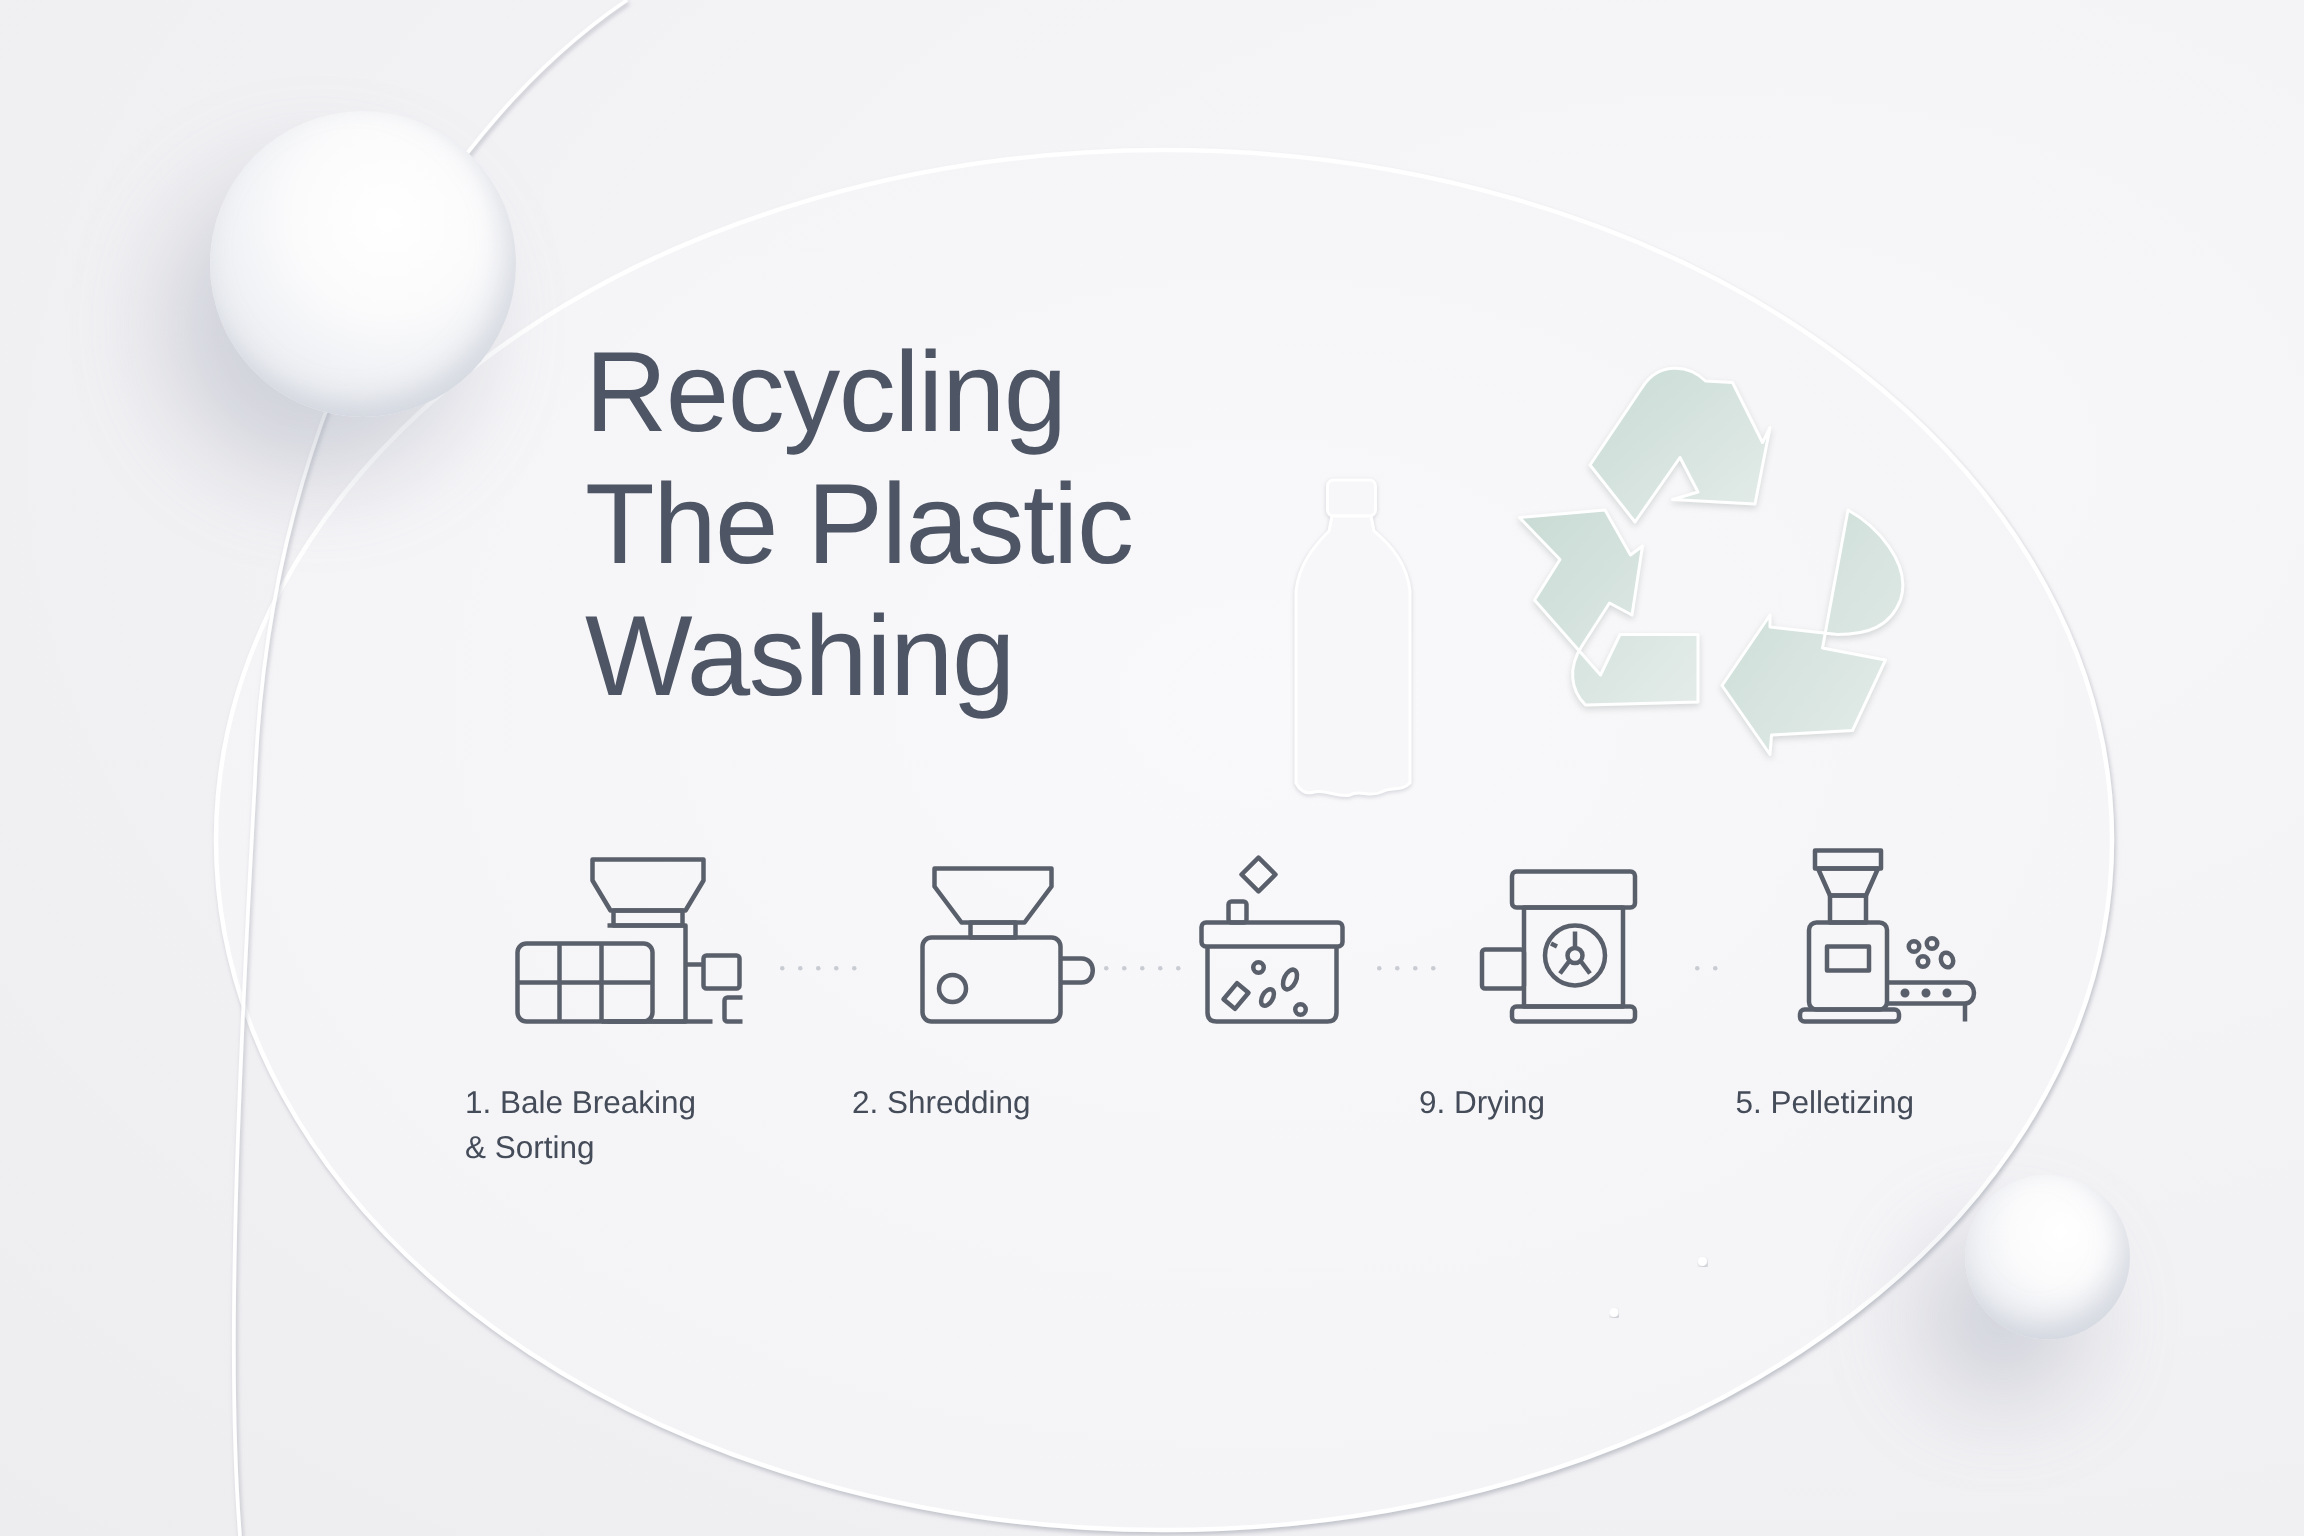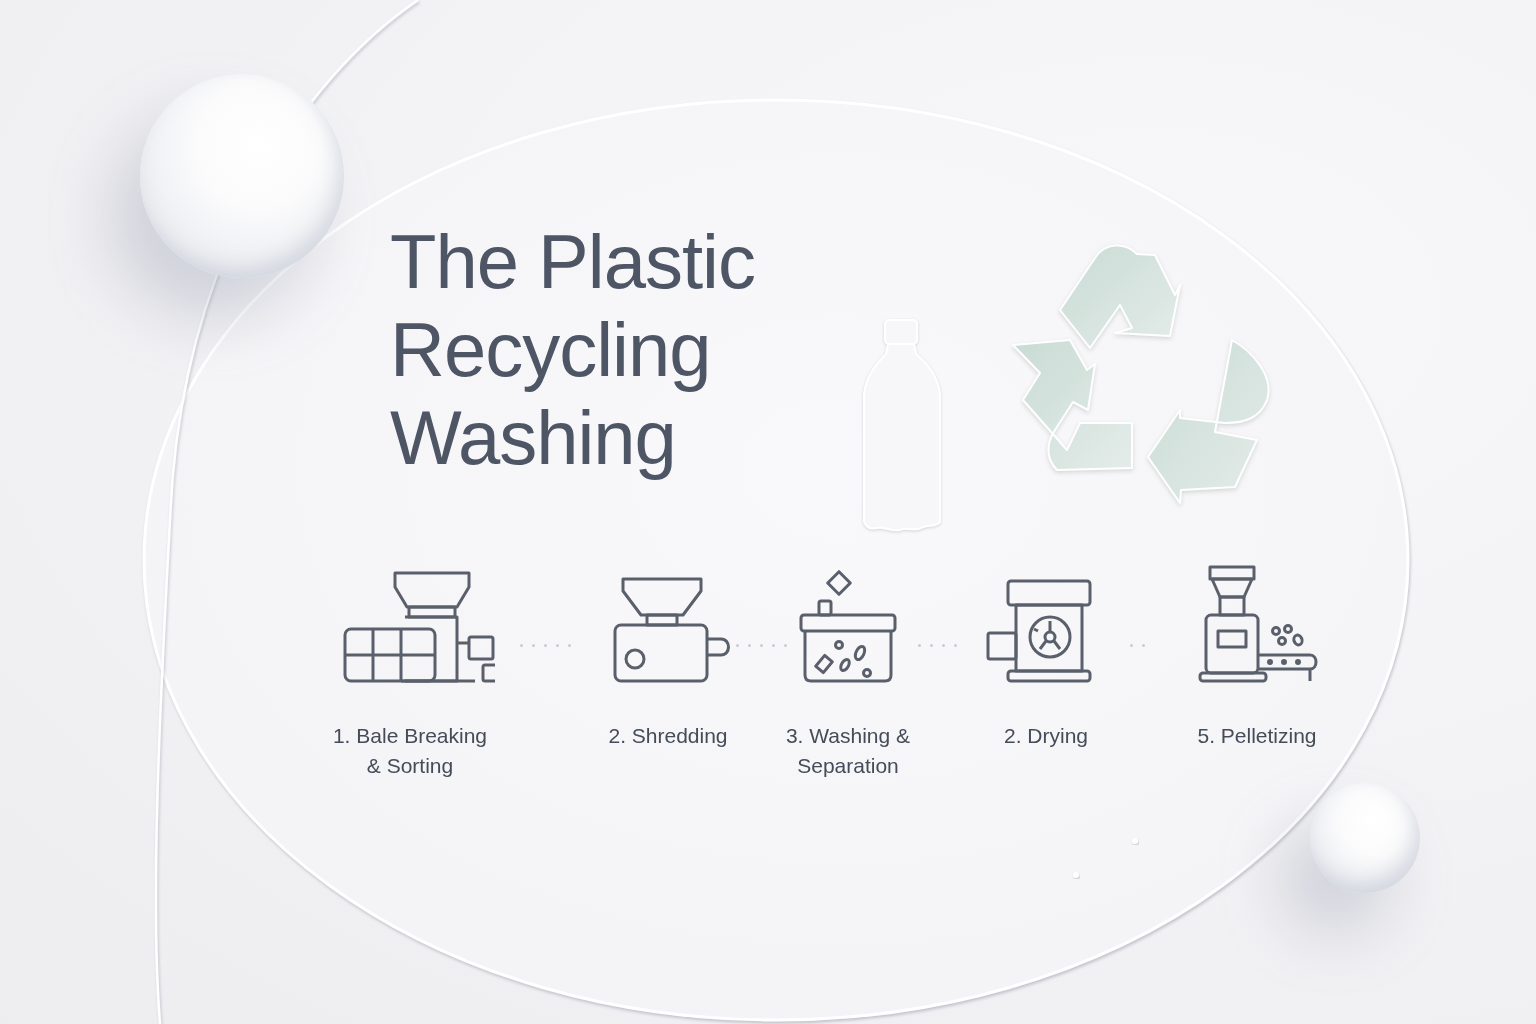--- a/index.html
+++ b/index.html
@@ -14,21 +14,21 @@
     font-family: "Liberation Sans", sans-serif; font-weight: 400;
     font-size: 76px; line-height: 88px; color: #4e5666; letter-spacing: -1px;
   }
   .title span { display: block; }
   .sphere {
     position: absolute; border-radius: 50%;
     background: radial-gradient(circle at 58% 35%, #ffffff 0%, #fbfbfc 35%, #eceef2 70%, #d9dce3 100%);
     box-shadow: -30px 40px 60px rgba(150,158,175,0.35), inset -6px -10px 18px rgba(190,196,208,0.5);
   }
   .step {
-    position: absolute; top: 565px; width: 200px; text-align: center;
+    position: absolute; top: 565px; width: 200px; 
   }
   .step svg { display: block; margin: 0 auto; }
   .step-label {
     margin-top: 36px; font-size: 21px; line-height: 30px; color: #454c59;
     font-family: "Liberation Sans", sans-serif;
   }
   .step-label span { display: block; }
   .connector { position: absolute; top: 644px; height: 4px; }
   .connector i {
     display: inline-block; width: 3px; height: 3px; border-radius: 50%;
@@ -54,22 +54,22 @@
   <path d="M418 0 C 300 80, 180 260, 170 520 C 160 700, 150 900, 160 1024" fill="none" stroke="#ffffff" stroke-width="2.5" filter="url(#arcShadow)"></path>
 
   <circle cx="1135" cy="841" r="3" fill="#ffffff" filter="url(#arcShadow)"></circle>
   <circle cx="1076" cy="875" r="3" fill="#ffffff" filter="url(#arcShadow)"></circle>
 </svg>
 
 <div class="sphere" style="left:140px; top:74px; width:204px; height:204px;"></div>
 <div class="sphere" style="left:1310px; top:783px; width:110px; height:110px;"></div>
 
 <h1 class="title">
+  <span>Recycling</span>
   <span>The Plastic</span>
-  <span>Recycling</span>
   <span>Washing</span>
 </h1>
 
 <svg style="position:absolute; left:858px; top:314px;" width="90" height="230" viewBox="0 0 90 230">
   <defs>
     <filter id="bShadow">
         <feDropShadow dx="0" dy="1" stdDeviation="1.5" flood-color="#b8bcc6" flood-opacity="0.6"></feDropShadow>
       </filter>
   </defs>
   <g fill="#f7f6f9" stroke="#ffffff" stroke-width="2" filter="url(#bShadow)">
@@ -141,41 +141,37 @@
     <rect x="38" y="10" width="16" height="16" transform="rotate(45 46 18)"></rect>
     <rect x="26" y="36" width="12" height="14" rx="2"></rect>
     <rect x="8" y="50" width="94" height="16" rx="3"></rect>
     <path d="M12 66 L12 110 C 12 114, 14 116, 18 116 L92 116 C 96 116, 98 114, 98 110 L98 66"></path>
     <circle cx="46" cy="80" r="3.5"></circle>
     <rect x="26" y="92" width="10" height="14" transform="rotate(40 31 99)"></rect>
     <ellipse cx="52" cy="100" rx="3.5" ry="6" transform="rotate(30 52 100)"></ellipse>
     <ellipse cx="67" cy="88" rx="4" ry="7" transform="rotate(25 67 88)"></ellipse>
     <circle cx="74" cy="108" r="3.5"></circle>
   </svg>
-  <div class="step-label">
-    <span>3. Washing &amp;</span>
-    <span>Separation</span>
-  </div>
 </div>
 
 <div class="step" style="left:946px;">
   <svg width="120" height="120" viewBox="0 0 120 120" fill="none" stroke="#5a606b" stroke-width="3" stroke-linejoin="round">
     <rect x="22" y="16" width="82" height="24" rx="3"></rect>
     <rect x="30" y="40" width="66" height="66"></rect>
     <rect x="22" y="106" width="82" height="10" rx="3"></rect>
     <rect x="2" y="68" width="28" height="26" rx="2"></rect>
     <circle cx="64" cy="72" r="20"></circle>
     <circle cx="64" cy="72" r="5"></circle>
     <line x1="64" y1="67" x2="64" y2="56"></line>
     <line x1="60" y1="76" x2="54" y2="84"></line>
     <line x1="68" y1="76" x2="74" y2="84"></line>
     <line x1="48" y1="64" x2="52" y2="66"></line>
   </svg>
   <div class="step-label">
-    <span>2. Drying</span>
+    <span>9. Drying</span>
   </div>
 </div>
 
 <div class="step" style="left:1157px;">
   <svg width="130" height="120" viewBox="0 0 130 120" fill="none" stroke="#5a606b" stroke-width="3" stroke-linejoin="round">
     <rect x="18" y="2" width="44" height="12"></rect>
     <path d="M20 14 L60 14 L52 32 L28 32 Z"></path>
     <rect x="28" y="32" width="24" height="18"></rect>
     <rect x="14" y="50" width="52" height="58" rx="5"></rect>
     <rect x="26" y="66" width="28" height="16"></rect>

